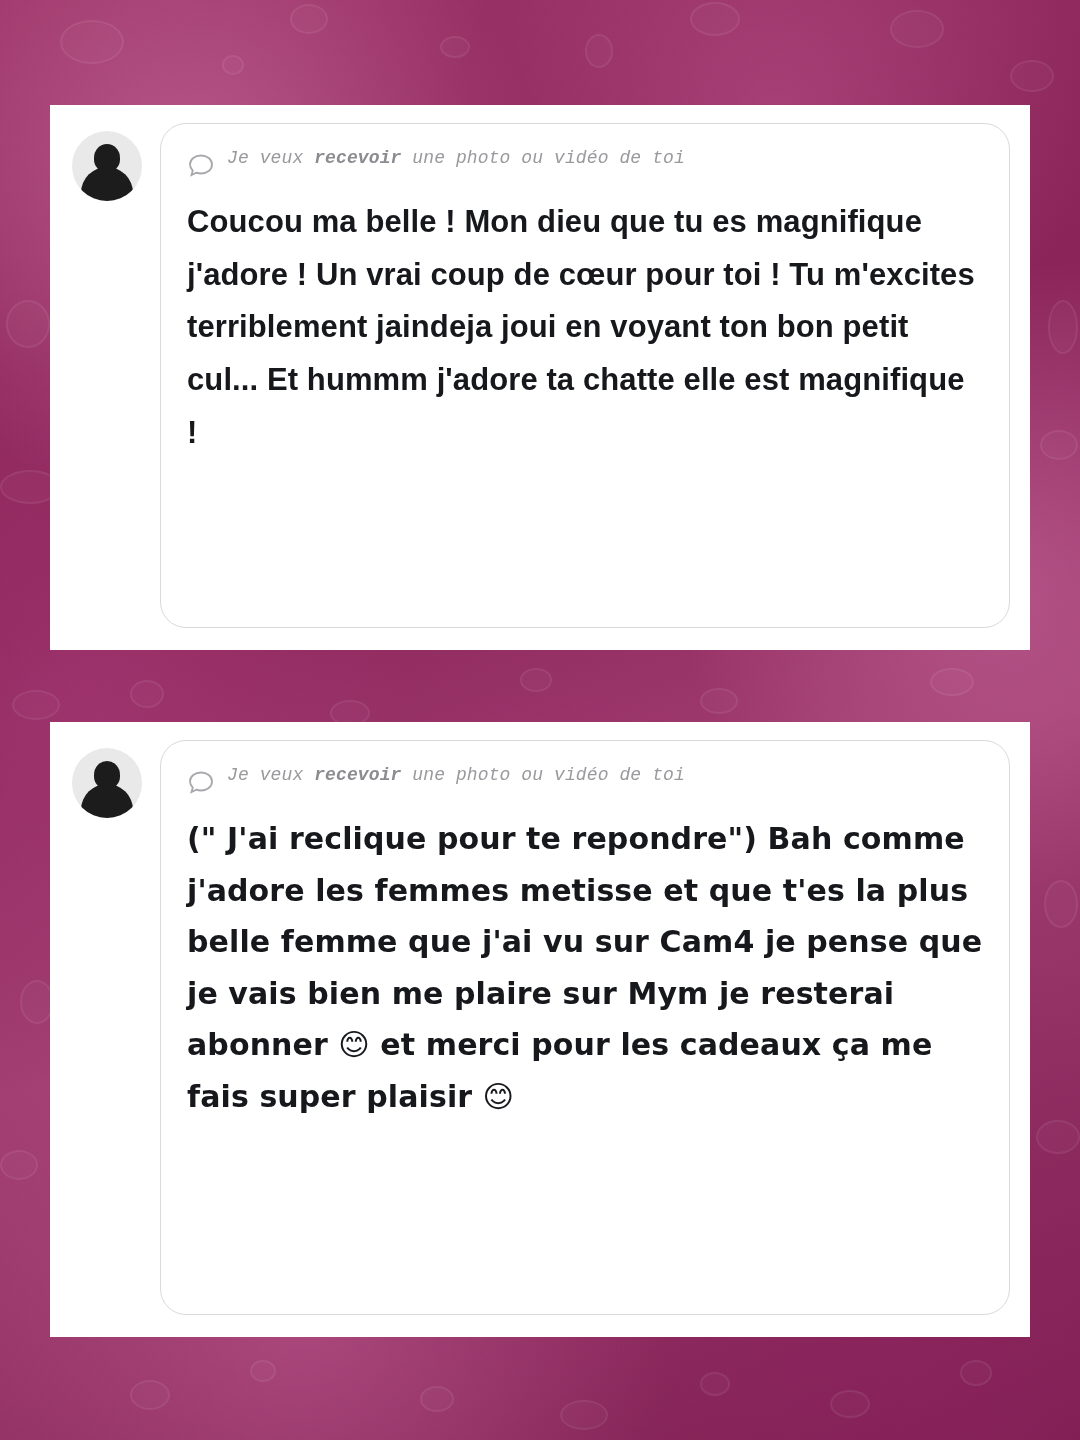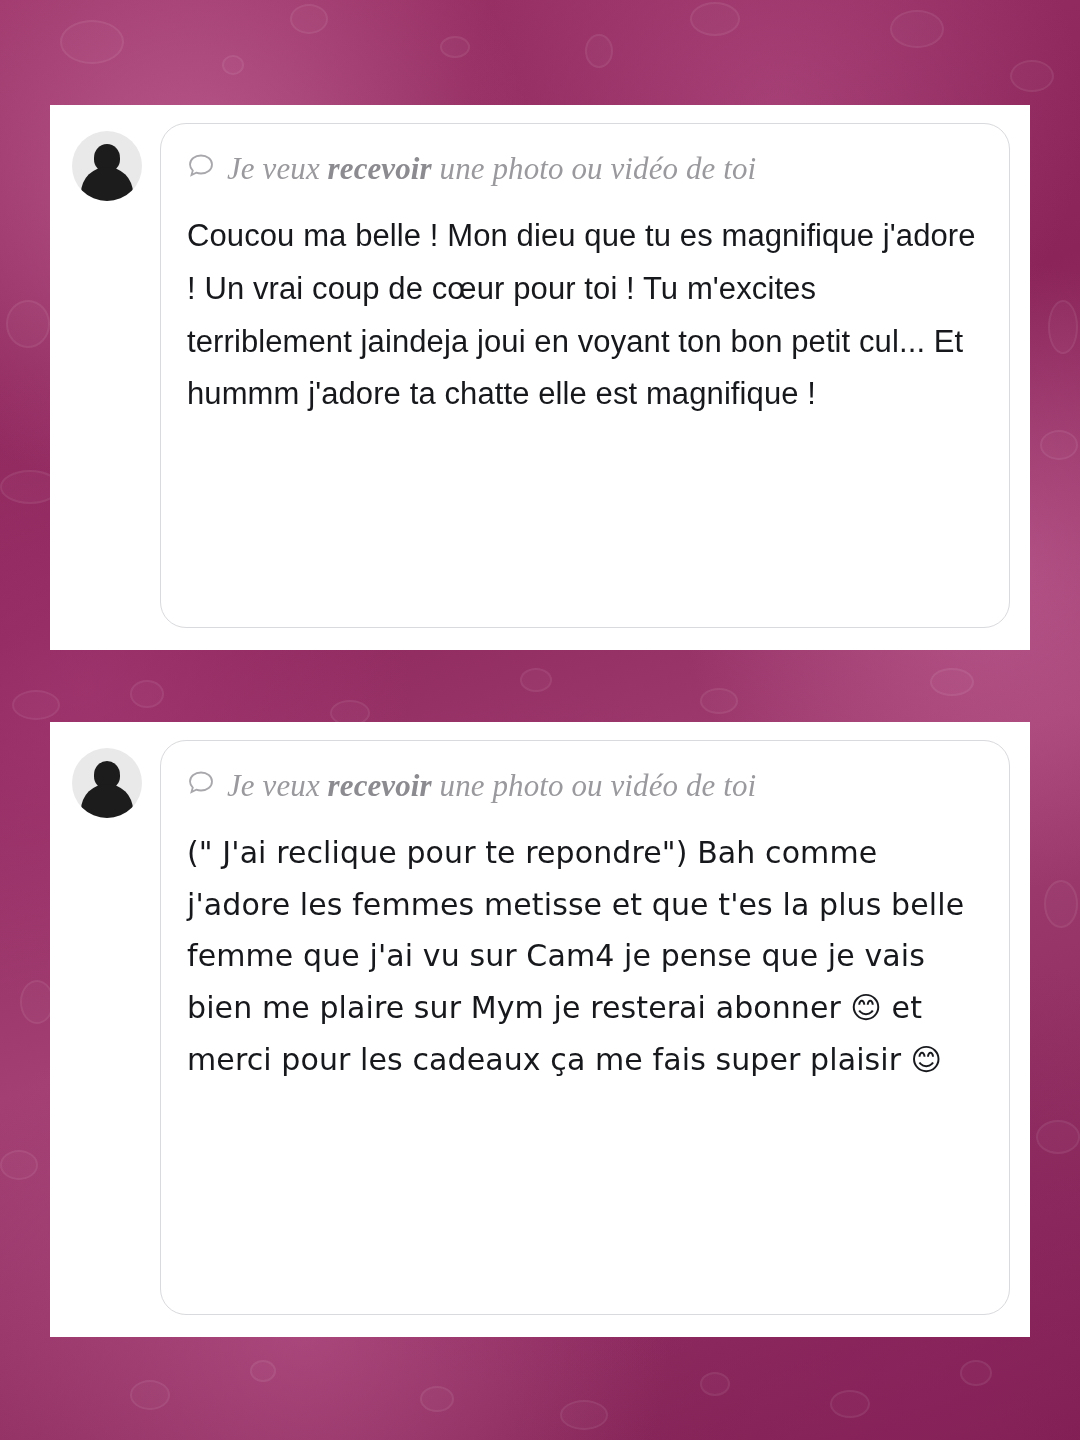--- a/index.html
+++ b/index.html
@@ -101,41 +101,42 @@
     align-items: flex-start;
     gap: 12px;
   }
   .prompt-icon {
     flex: 0 0 auto;
     margin-top: 8px;
   }
   .prompt-icon svg { display: block; }
 
   .prompt-text {
-    font-family: Liberation Serif, serif;
+    font-family: Liberation Mono, monospace;
     font-style: italic;
-    font-size: 31px;
+    font-size: 18px;
     line-height: 1.62;
     color: #9a9a9e;
     letter-spacing: 0.1px;
   }
   .prompt-text b {
     font-weight: bold;
     font-style: italic;
     color: #8b8b90;
   }
 
   .message {
     margin-top: 16px;
     font-family: "Liberation Sans", sans-serif;
     font-size: 31px;
     line-height: 1.70;
     color: #16181c;
     letter-spacing: 0.1px;
     white-space: pre-wrap;
+    font-weight: bold;
   }
   #card-2 .message { font-size: 30px; line-height: 1.72; }
 
   .emoji { font-family: "DejaVu Sans", sans-serif; }
 </style>
 </head>
 <body>
 
 <div class="bg">
   <div class="bg-dots">

